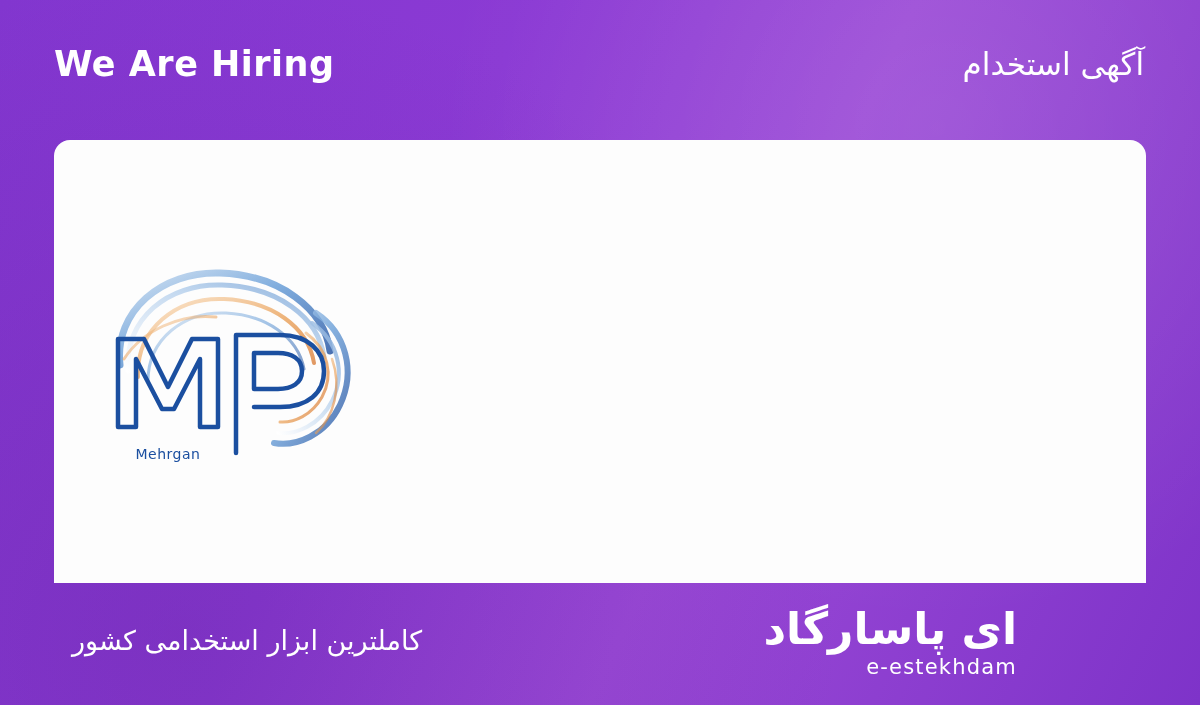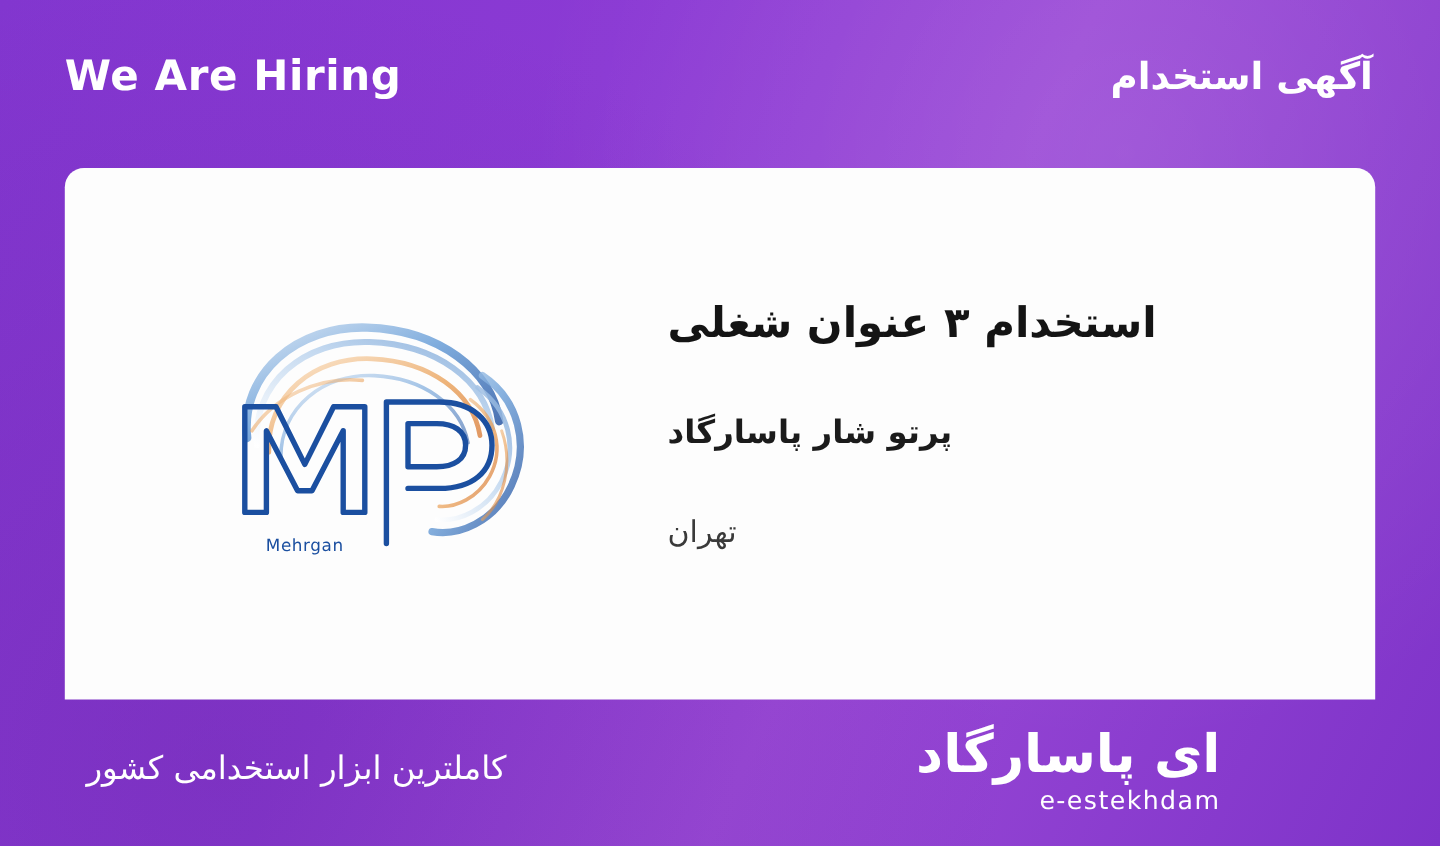--- a/index.html
+++ b/index.html
@@ -40,21 +40,21 @@
     color: #ffffff;
     font-size: 35px;
     font-weight: 700;
     letter-spacing: 0.5px;
     line-height: 1;
     padding-bottom: 12px;
   }
   .header-fa {
     color: #ffffff;
     font-size: 31px;
-    font-weight: 700;
+    font-weight: 400;
     direction: rtl;
     line-height: 1;
     padding-bottom: 12px;
     padding-right: 22px;
   }
 
   
   .card {
     position: absolute;
     left: 54px;
@@ -63,21 +63,21 @@
     height: 443px;
     background: #fdfdfd;
     border-radius: 16px 16px 0 0;
     display: flex;
     align-items: stretch;
   }
   .card-logo {
     width: 46%;
     display: flex;
     align-items: center;
-    justify-content: center;
+    justify-content: flex-start;
     padding-left: 30px;
   }
   .card-info {
     flex: 1;
     display: flex;
     flex-direction: column;
     align-items: flex-end;
     justify-content: center;
     direction: rtl;
     padding: 0 52px 16px 0;
@@ -210,25 +210,20 @@
 
             <path d="M152,206 L152,88 L196,88 C224,88 240,104 240,124 C240,146 224,160 196,160 L170,160"></path>
             <path d="M170,106 L170,142 L194,142 C208,142 218,136 218,124 C218,112 208,106 194,106 Z"></path>
           </g>
 
           <text x="84" y="212" text-anchor="middle" font-family="DejaVu Sans, Liberation Sans, sans-serif" font-size="14" fill="#1b4fa0" letter-spacing="0.5">Mehrgan</text>
         </svg>
       </div>
     </div>
 
-    <div class="card-info">
-      <div class="job-title">استخدام ۳ عنوان شغلی</div>
-      <div class="company">پرتو شار پاسارگاد</div>
-      <div class="location">تهران</div>
-    </div>
 
   </div>
 
   <div class="footer">
     <div class="footer-slogan">کاملترین ابزار استخدامی کشور</div>
     <div class="brand">
       <div class="brand-fa">ای پاسارگاد</div>
       <div class="brand-en">e-estekhdam</div>
     </div>
   </div>

